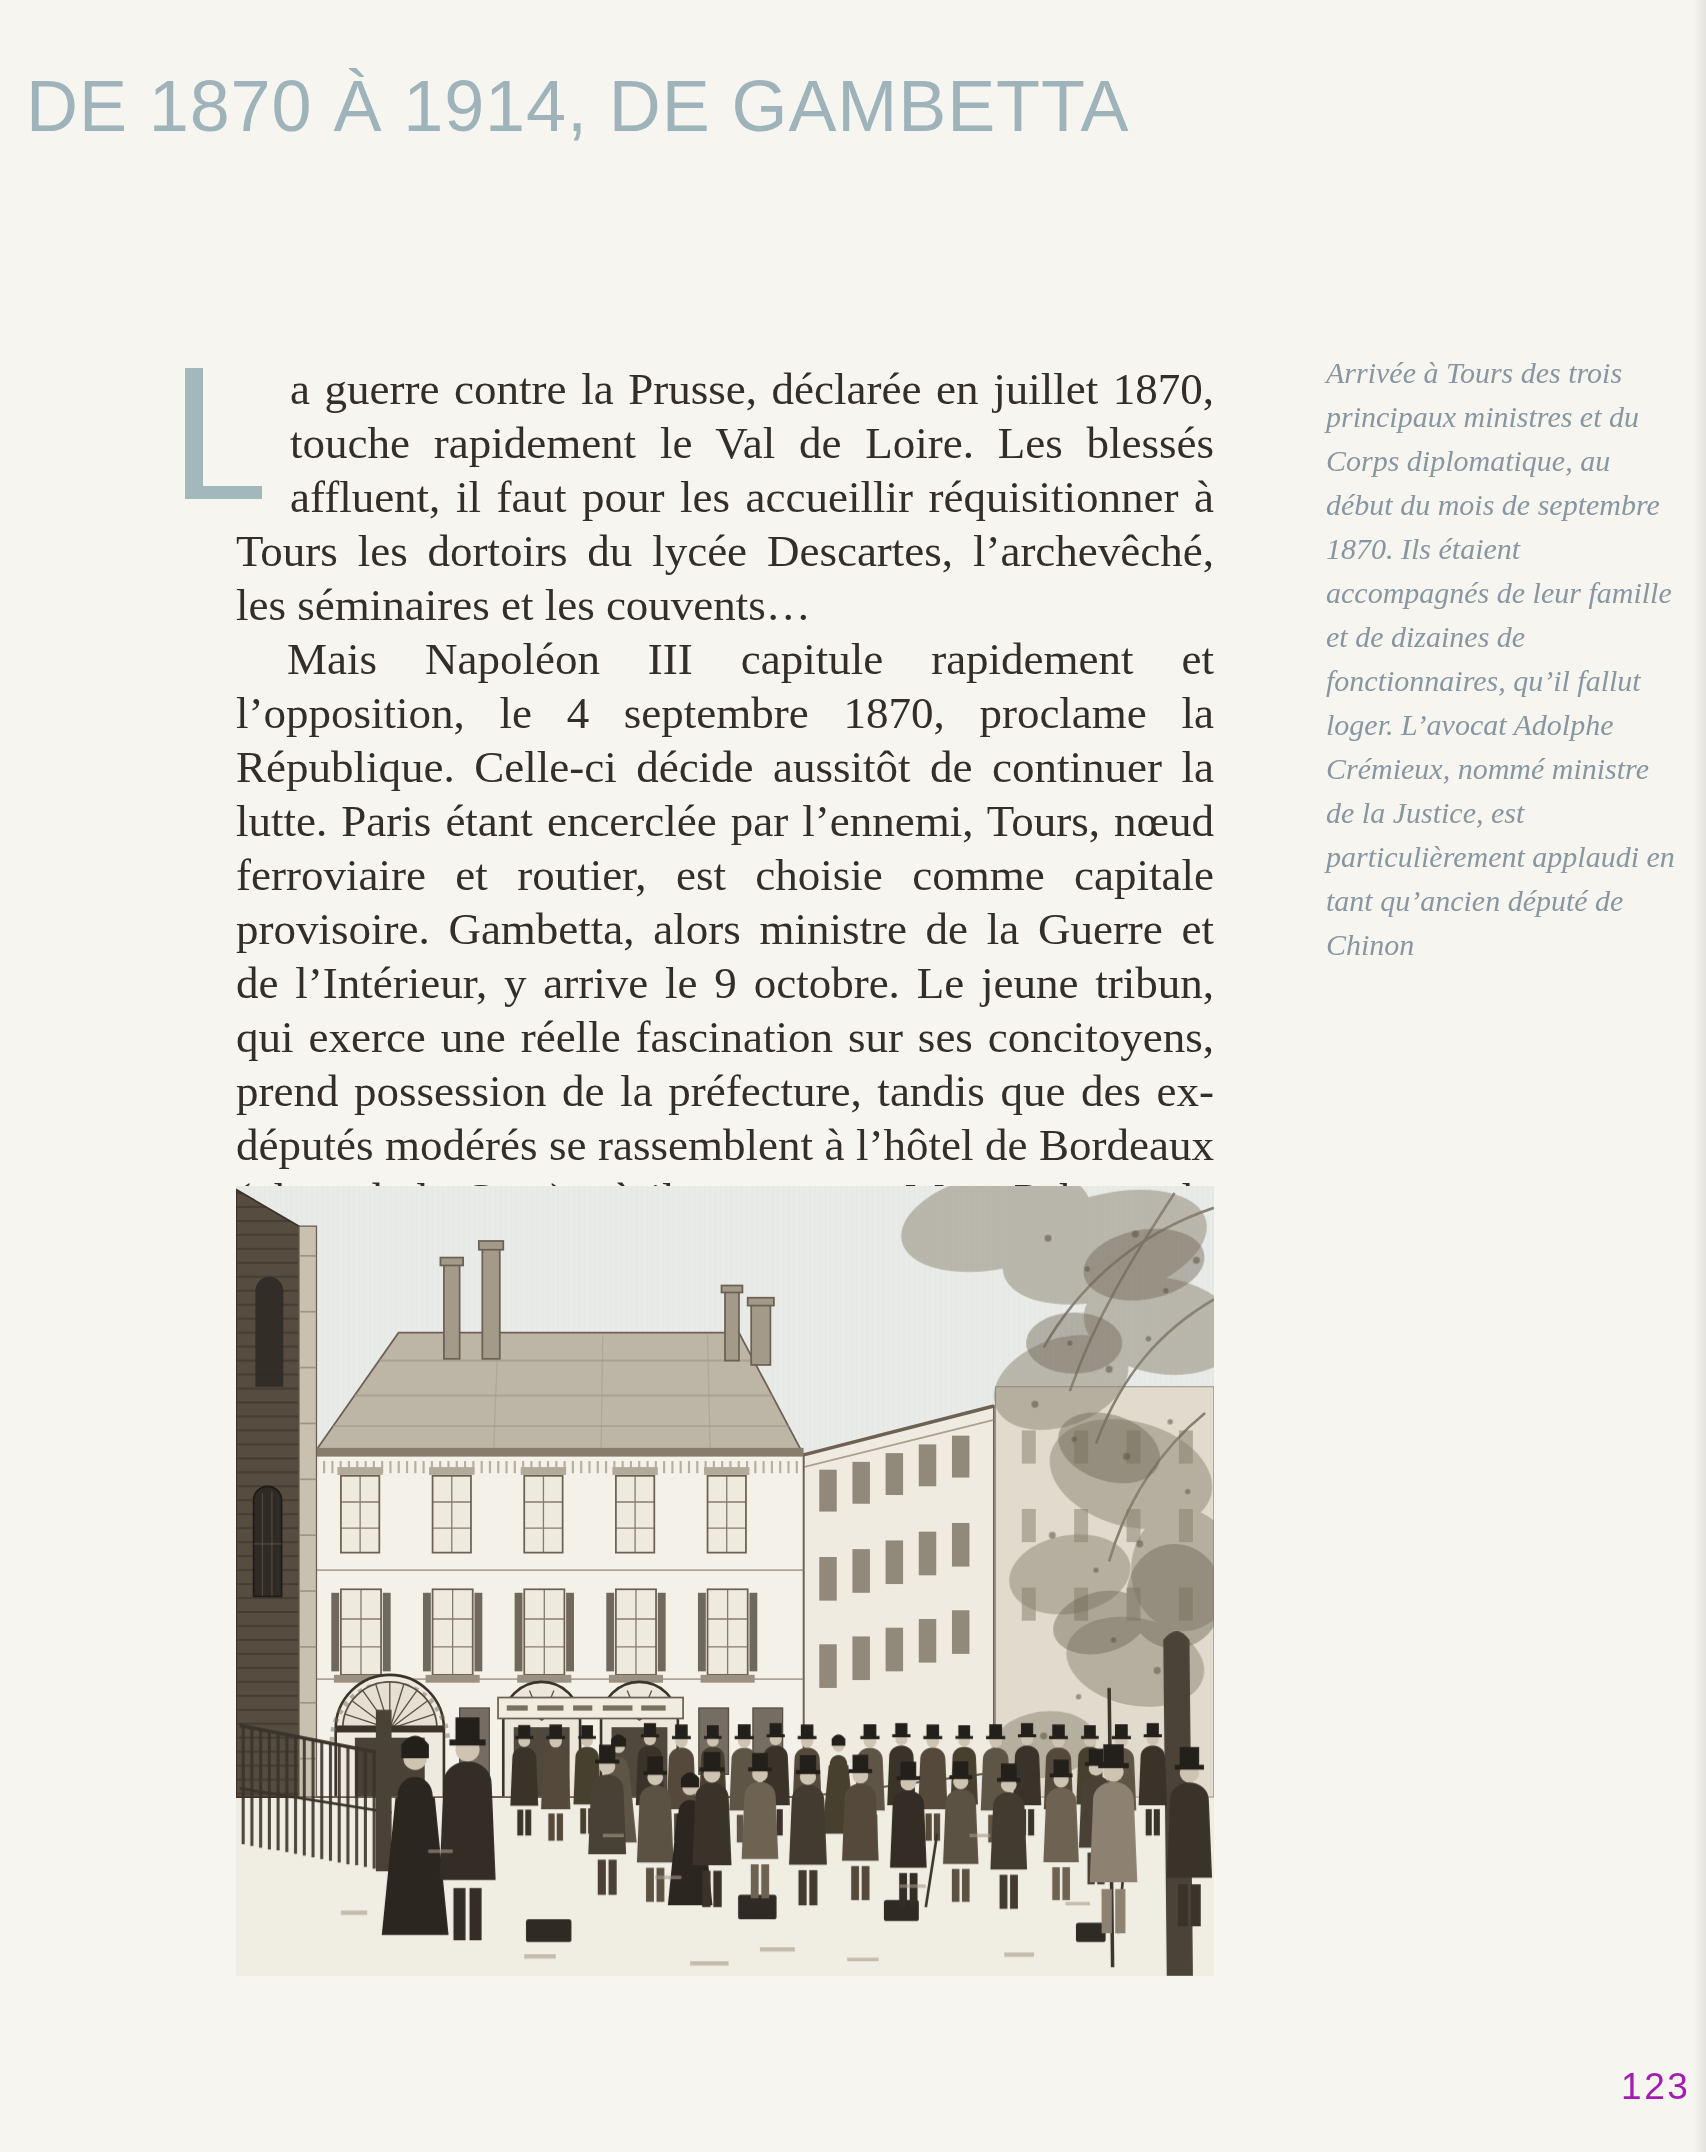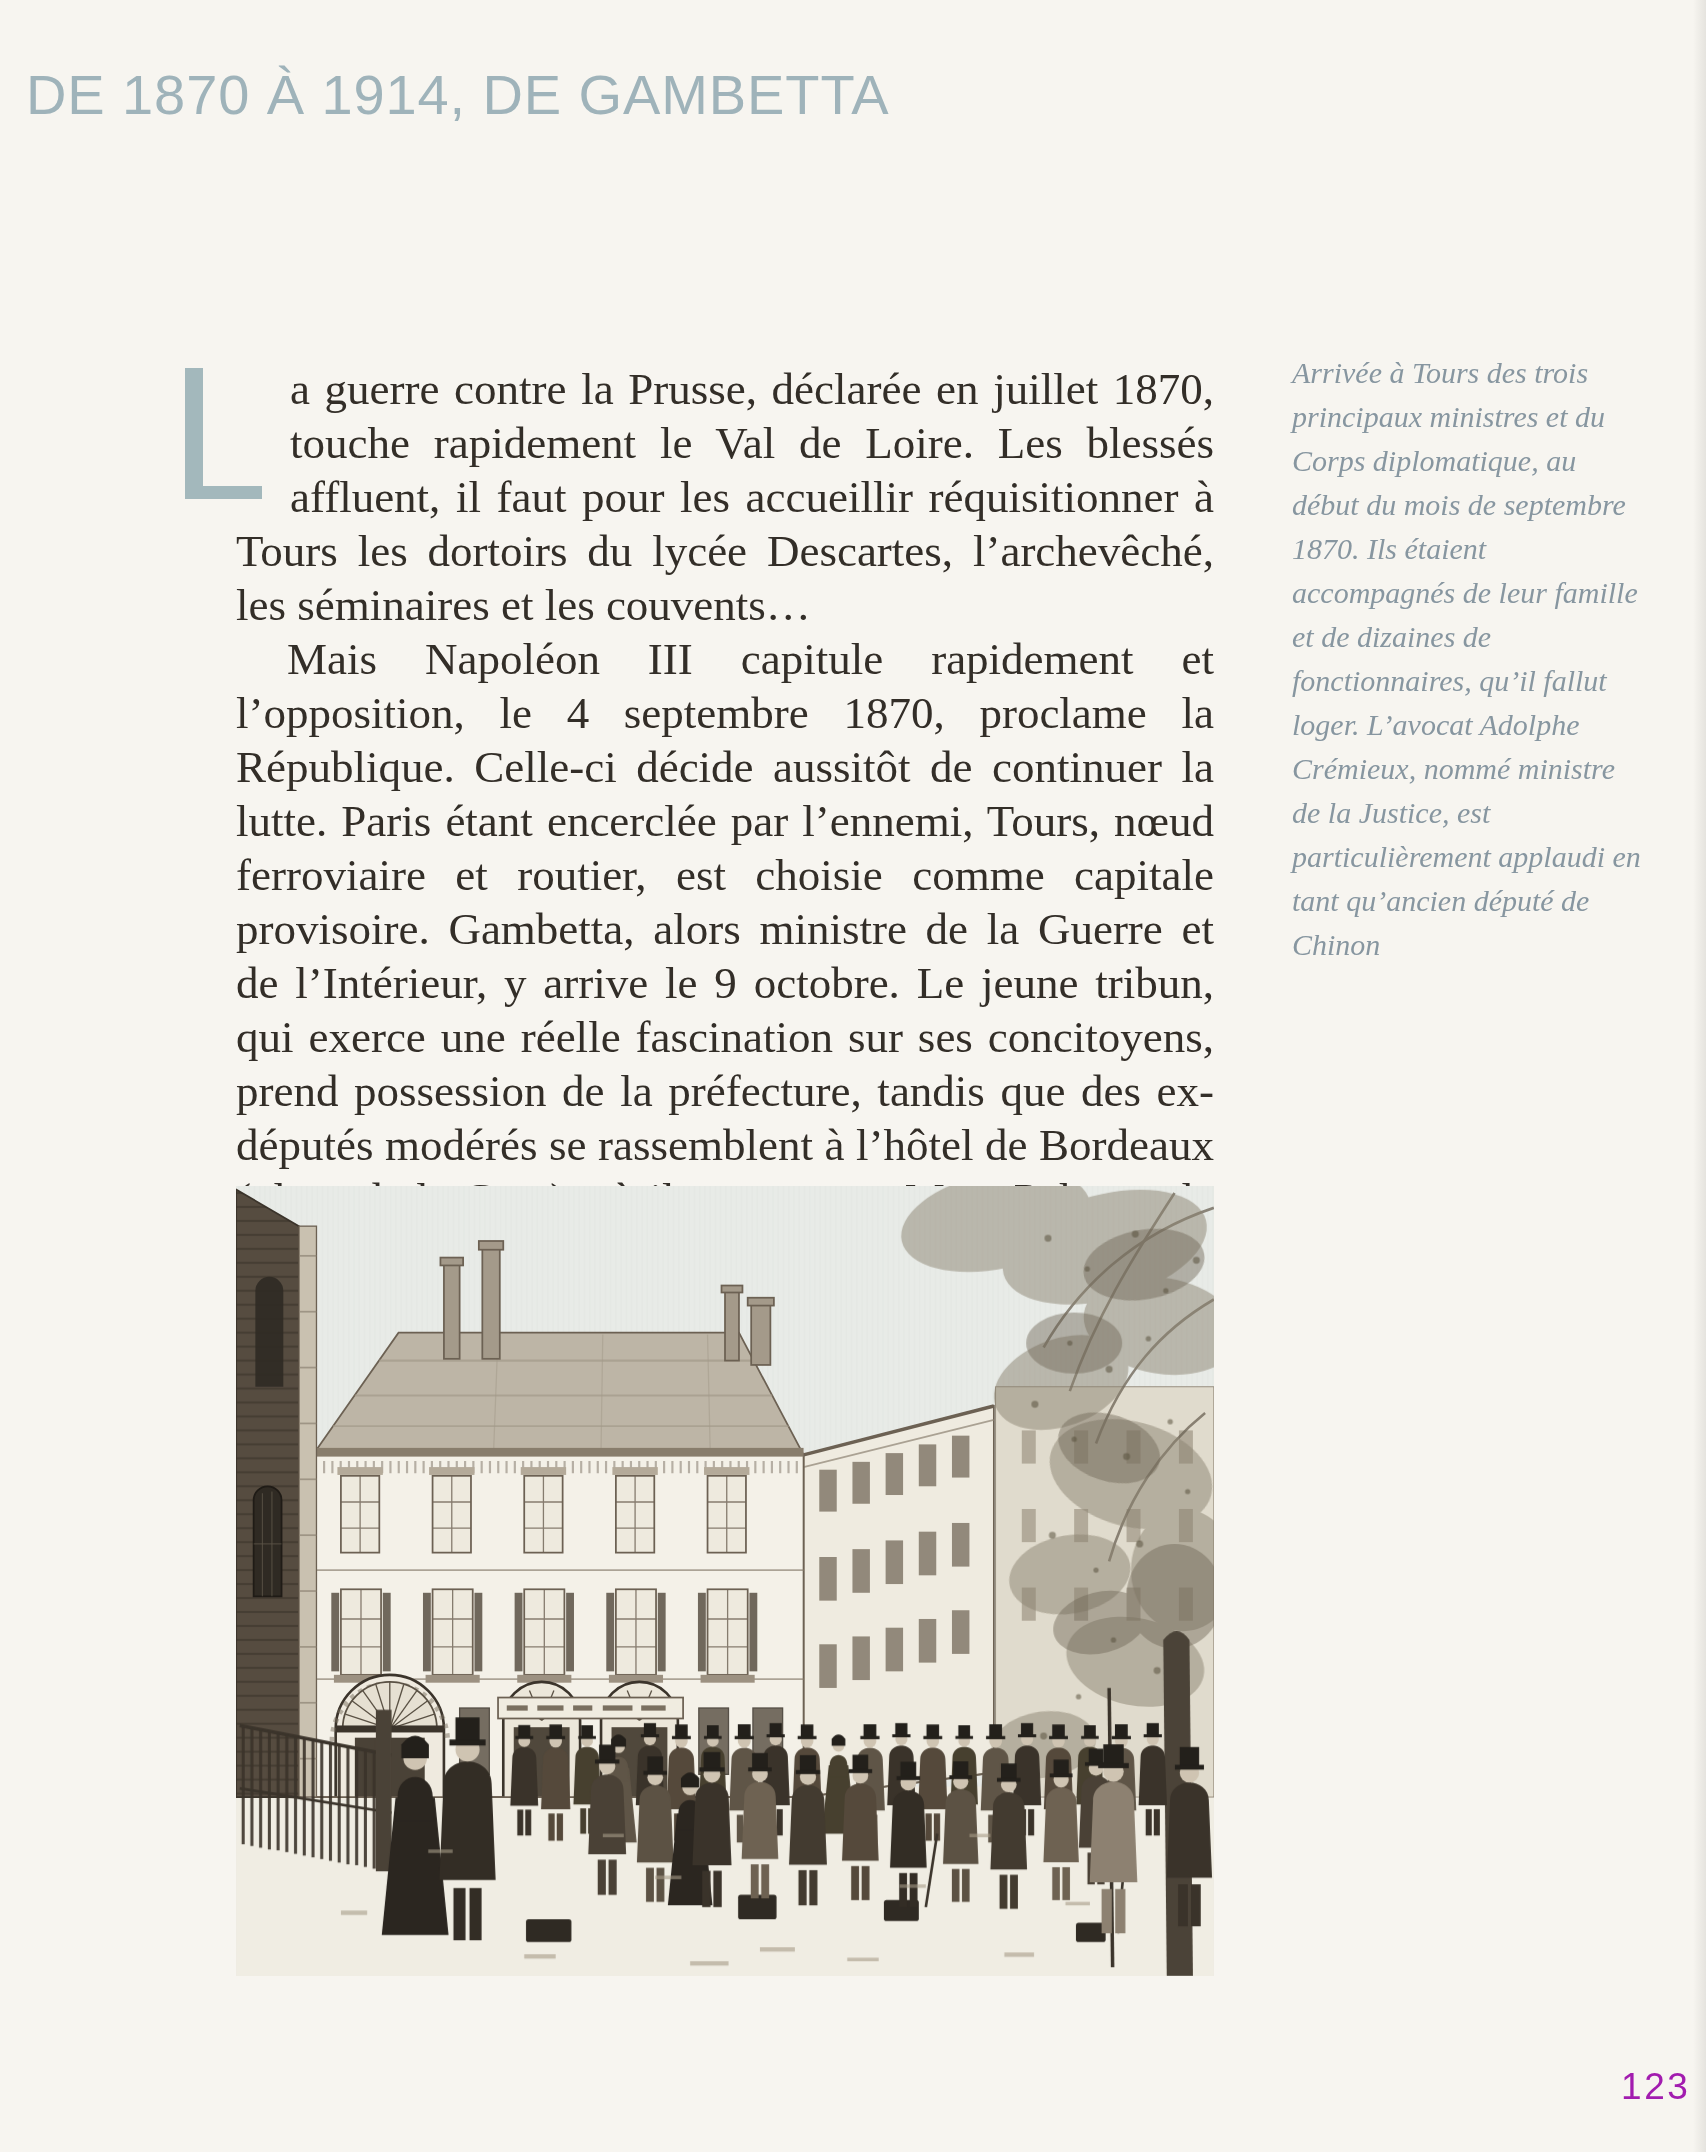--- a/index.html
+++ b/index.html
@@ -4,37 +4,37 @@
 <style>
   html,body{margin:0;padding:0;background:#e8e6e1;}
   .page{
     position:relative; width:1707px; height:2153px;
     background:#f7f5f0; overflow:hidden;
     font-family:"Liberation Serif", serif; color:#332e28;
   }
   .chapter-title{
     position:absolute; left:26px; top:10.5px;
     font-family:"Liberation Sans", sans-serif; font-weight:200;
-    font-size:56px; line-height:94px; letter-spacing:0.9px;
+    font-size:72px; line-height:94px; letter-spacing:0.9px;
     color:#9fb3ba;
   }
   .chapter-title span{display:block; white-space:nowrap;}
   
   .dropcap{position:absolute; left:185px; top:368px; width:77px; height:131px;}
   .dropcap .dc-bar{position:absolute; left:0; top:0; width:17.5px; height:131px; background:#a3b8bc;}
   .dropcap .dc-foot{position:absolute; left:0; bottom:0; width:77px; height:13px; background:#a3b8bc;}
   .body-column{
     position:absolute; left:236px; top:362px; width:978px;
     font-size:45px; line-height:54px; text-align:justify;
   }
   .body-column p{margin:0; padding:0;}
   .dc-spacer{float:left; width:54px; height:162px;}
   .para-2{text-indent:51px;}
   .margin-note{
-    position:absolute; left:1292px; top:351px; width:349px;
+    position:absolute; left:1326px; top:351px; width:349px;
     font-size:30px; line-height:44px; font-style:italic;
     color:#8796a0; text-align:left;
   }
   .margin-note p{margin:0;}
   .figure-wrap{
     position:absolute; left:236px; top:1186px; width:978px; height:790px; margin:0;
   }
   .figure-wrap svg{display:block;}
   .page-number{
     position:absolute; left:1621px; top:2068px;

